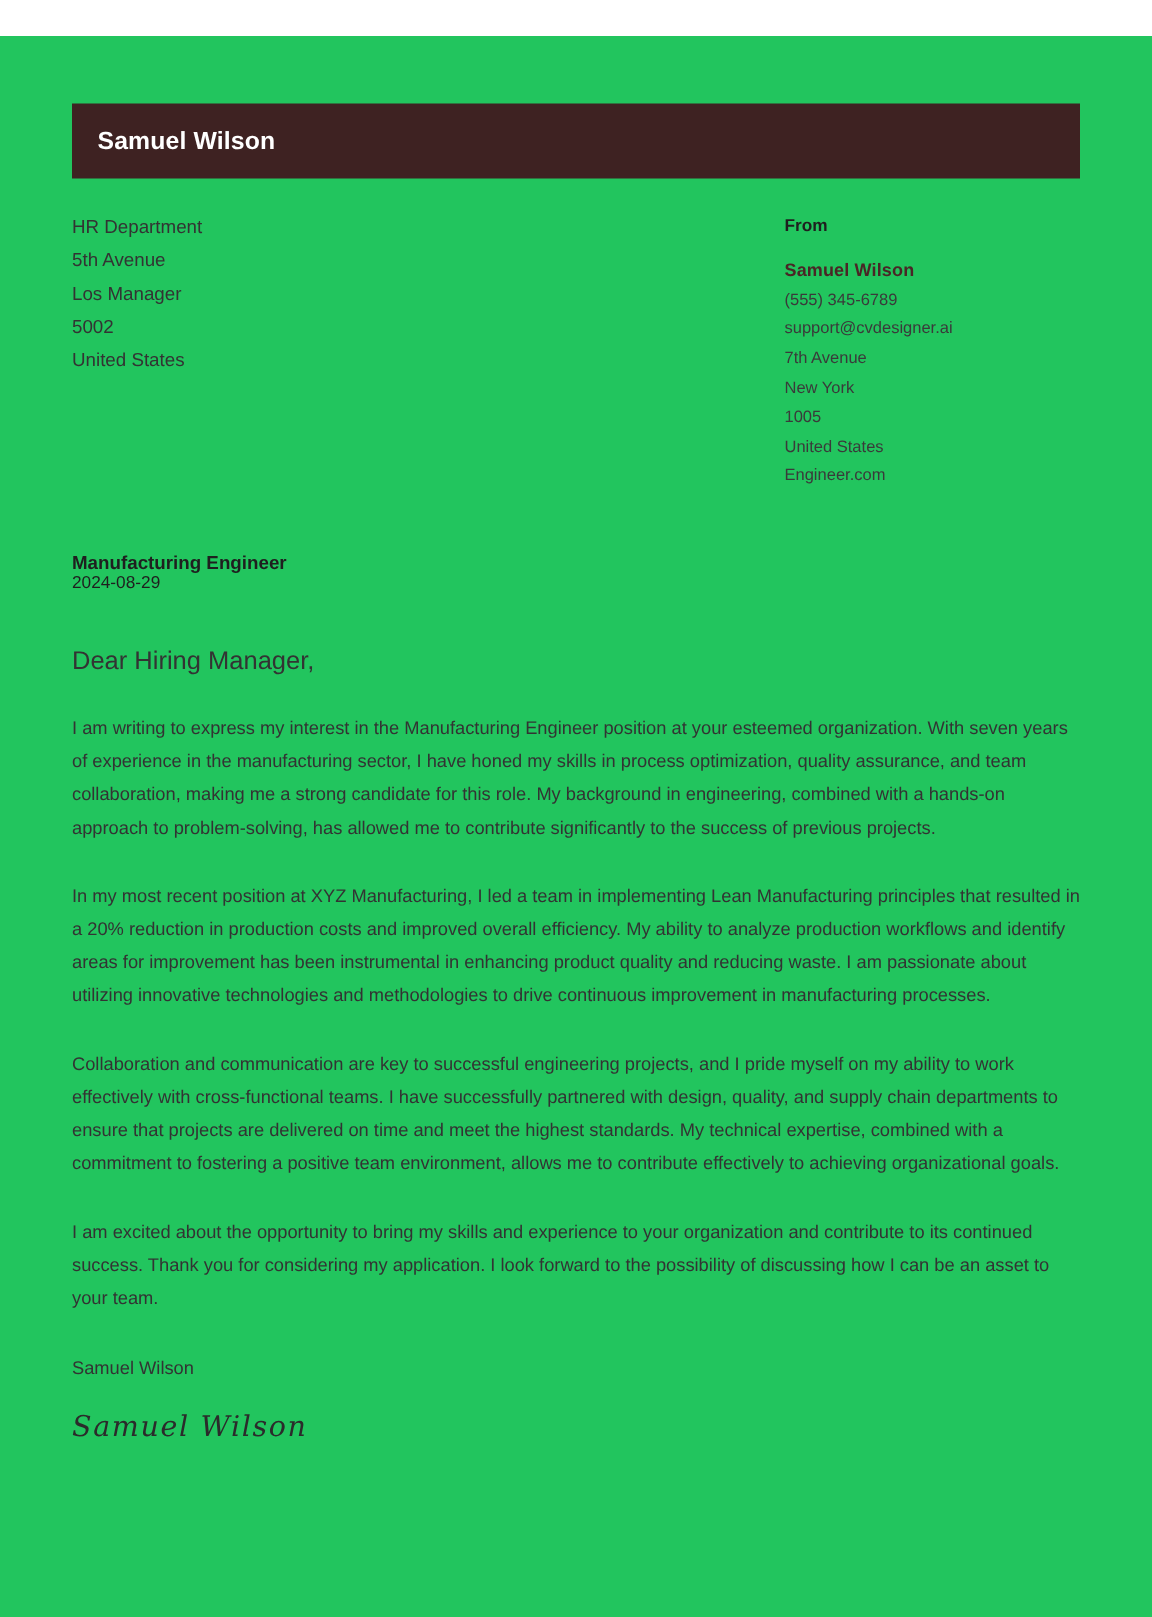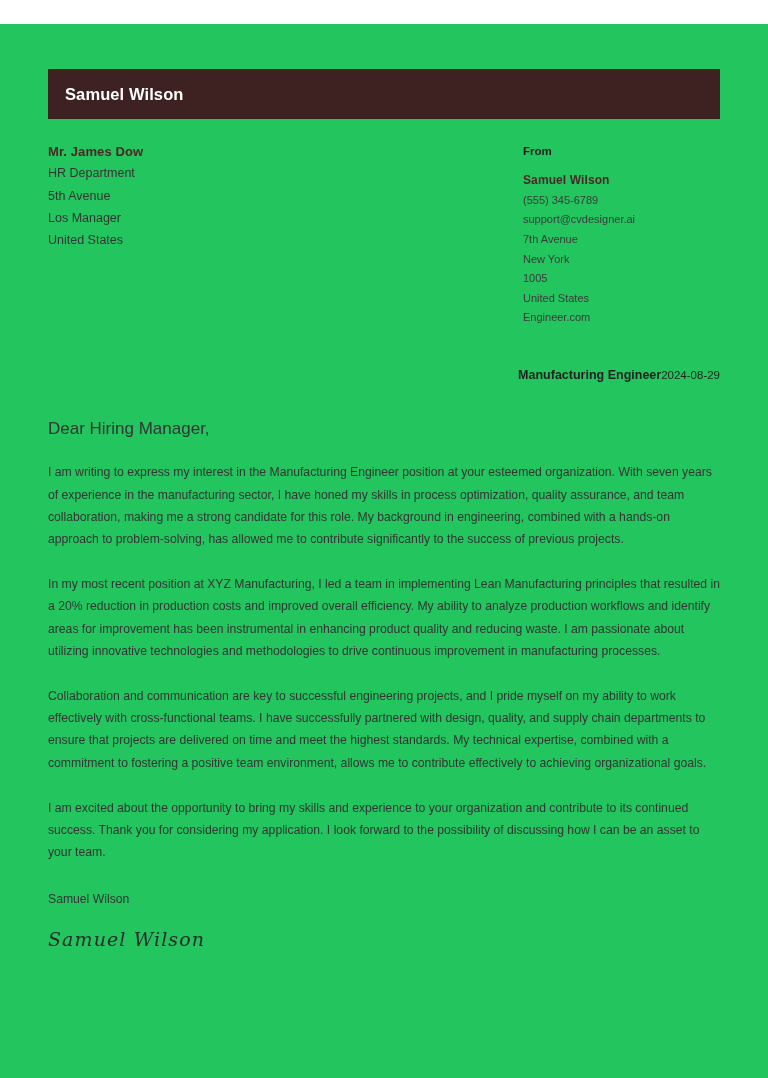--- a/index.html
+++ b/index.html
@@ -103,23 +103,24 @@
     font-size: 11px;
     font-weight: 400;
     color: #3a3a3a;
     line-height: 1.1;
     margin-bottom: 7.5px;
   }
 
   
   .title-row {
     display: flex;
-    justify-content: flex-end;
+    justify-content: flex-start;
     align-items: baseline;
     margin-top: 38px;
+    flex-direction: column;
   }
   .job-title {
     font-size: 12.5px;
     font-weight: 700;
     color: #1f1f1f;
     line-height: 1.1;
   }
   .letter-date {
     font-size: 11.5px;
     font-weight: 400;
@@ -170,24 +171,24 @@
 
   <div class="header-bar">
     <div class="header-name">Samuel Wilson</div>
   </div>
 
   <div class="content">
 
     <div class="address-row">
 
       <div class="addr-col-to">
-        <div class="addr-name-to">Mr. James Dow</div>
         <div class="addr-line-to">HR Department</div>
         <div class="addr-line-to">5th Avenue</div>
         <div class="addr-line-to">Los Manager</div>
+        <div class="addr-line-to">5002</div>
         <div class="addr-line-to">United States</div>
       </div>
 
       <div class="addr-col-from">
         <div class="addr-label">From</div>
         <div class="addr-name-from">Samuel Wilson</div>
         <div class="addr-line-from">(555) 345-6789</div>
         <div class="addr-line-from">support@cvdesigner.ai</div>
         <div class="addr-line-from">7th Avenue</div>
         <div class="addr-line-from">New York</div>

